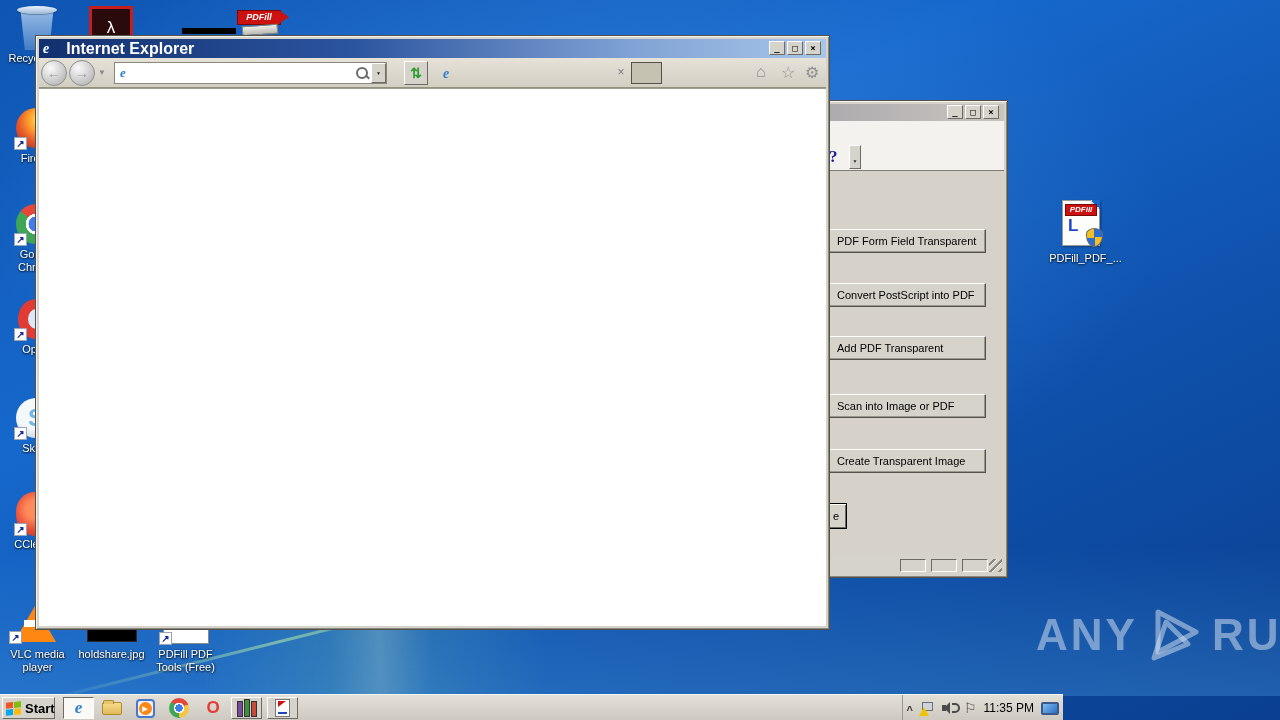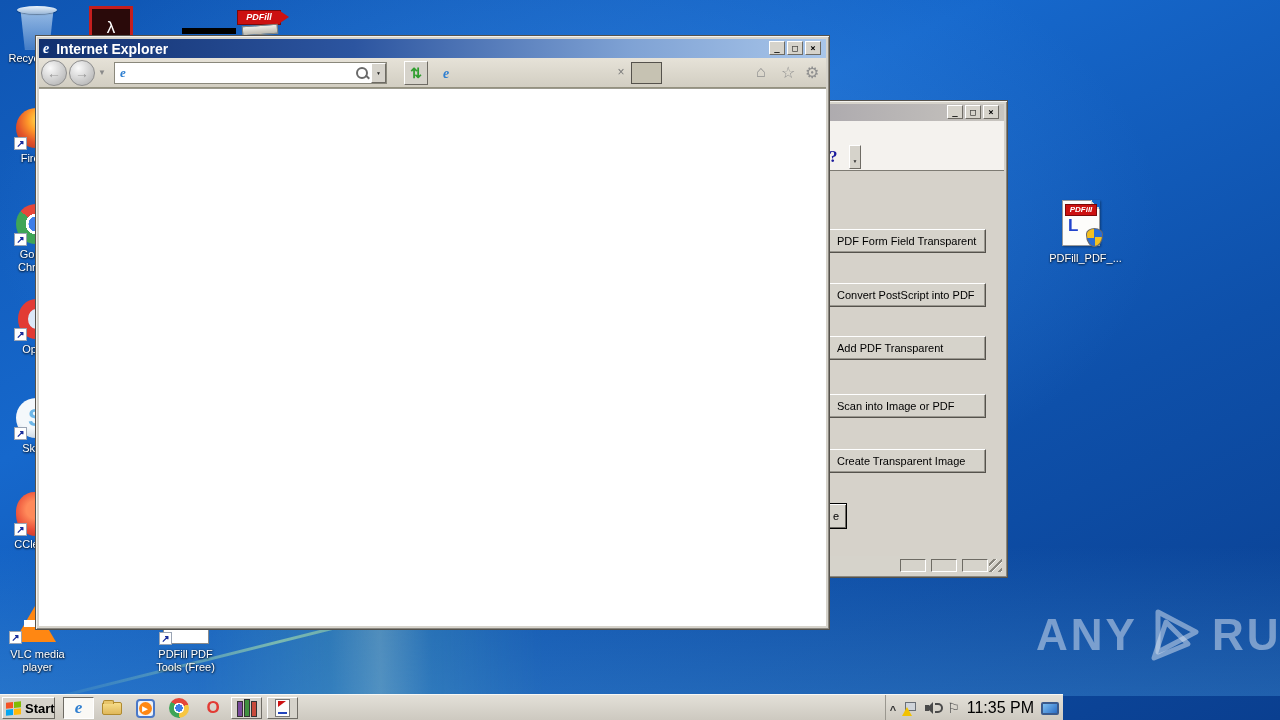--- a/index.html
+++ b/index.html
@@ -103,21 +103,21 @@
   #pdfill .grip { position:absolute; right:2px; bottom:2px; width:13px; height:13px;
     background:repeating-linear-gradient(135deg, transparent 0 3px, #8a877f 3px 5px, #f4f3ef 5px 6px); }
 
   
   #ie { left:35px; top:35px; width:795px; height:595px; }
   #ie .tbar { position:absolute; left:3px; top:3px; right:3px; height:19px;
     background:linear-gradient(90deg,#12306e 0%,#2c55a0 40%,#7fa2d4 75%,#a9c6ea 100%);
     display:flex; align-items:center; }
   #ie .tlogo { margin-left:4px; font-weight:bold; font-style:italic; font-size:14px; color:#fff;
     text-shadow:0 0 2px #2060c0; font-family:"Liberation Serif",serif; }
-  #ie .ttext { margin-left:7px; color:#fff; font-weight:bold; font-size:14px; }
+  #ie .ttext { margin-left:17px; color:#fff; font-weight:bold; font-size:16px; }
   #ie .toolbar { position:absolute; left:3px; top:22px; right:3px; height:30px;
     background:linear-gradient(180deg,#e6e2d8,#d2cec2); border-bottom:1px solid #94917f; }
   .navcirc { position:absolute; top:2px; width:26px; height:26px; border-radius:50%;
     background:radial-gradient(circle at 35% 30%, #fafafa, #c2c2c2 70%, #a8a8a8); border:1px solid #8e8e8e;
     color:#9a9a9a; font-size:14px; font-weight:bold; text-align:center; line-height:24px; }
   #ie .chev { position:absolute; left:59px; top:10px; color:#8a8a8a; font-size:8px; }
   #ie .addr { position:absolute; left:75px; top:4px; width:273px; height:22px; background:#fff;
     border:1px solid #8a887c; display:flex; align-items:center; }
   #ie .favicon { font-weight:bold; font-style:italic; font-size:13px; color:#2f7fd0; margin-left:5px;
     font-family:"Liberation Serif",serif; }
@@ -172,21 +172,21 @@
   .netico { position:relative; width:15px; height:13px; }
   .netico .scr { position:absolute; left:2px; top:0; width:11px; height:9px; background:#cfd4da; border:1px solid #6a6f76; }
   .netico .warn { position:absolute; left:-1px; bottom:-1px; width:0; height:0;
     border-left:5px solid transparent; border-right:5px solid transparent; border-bottom:9px solid #f2c200; }
   .spk { position:relative; width:15px; height:14px; }
   .spk::before { content:""; position:absolute; left:0; top:4px; width:4px; height:6px; background:#4a4a4a; }
   .spk::after { content:""; position:absolute; left:2px; top:1px; border-top:6px solid transparent; border-bottom:6px solid transparent; border-right:6px solid #4a4a4a; }
   .spk i { position:absolute; left:10px; top:2px; width:8px; height:10px; border:2px solid #4a4a4a;
     border-left:none; border-radius:0 8px 8px 0; }
   .tflag { color:#4a4a4a; font-size:14px; }
-  .ttime { font-size:16px; color:#000; }
+  .ttime { font-size:12px; color:#000; }
   .tmon { width:18px; height:13px; border:2px solid #3a5a8c; border-radius:2px;
     background:linear-gradient(135deg,#7ec0f2,#2a6cc4); }
 
   .lbl-right { color:#fff; font-size:11px; text-shadow:0 1px 2px rgba(0,0,0,.85); }
 </style>
 </head>
 <body>
 
 <div id="screen">
   <div class="streak streak1"></div>
@@ -254,20 +254,26 @@
   <div class="dicon" style="left:0;top:602px">
     <div class="art">
         <div class="vlc-cone"></div>
       <div class="vlc-stripe"></div>
       <div class="badge" style="left:9px;bottom:2px">↗</div>
       </div>
     <div class="lbl">VLC media
 player</div>
   </div>
 
+  <div class="dicon" style="left:74px;top:602px">
+    <div class="art">
+        <div class="blackimg"></div>
+      </div>
+    <div class="lbl">holdshare.jpg</div>
+  </div>
 
   <div class="dicon" style="left:148px;top:602px">
     <div class="art">
         <div class="pdtools-box">^^</div>
       <div class="badge" style="left:11px;bottom:1px">↗</div>
       </div>
     <div class="lbl">PDFill PDF
 Tools (Free)</div>
   </div>
 

